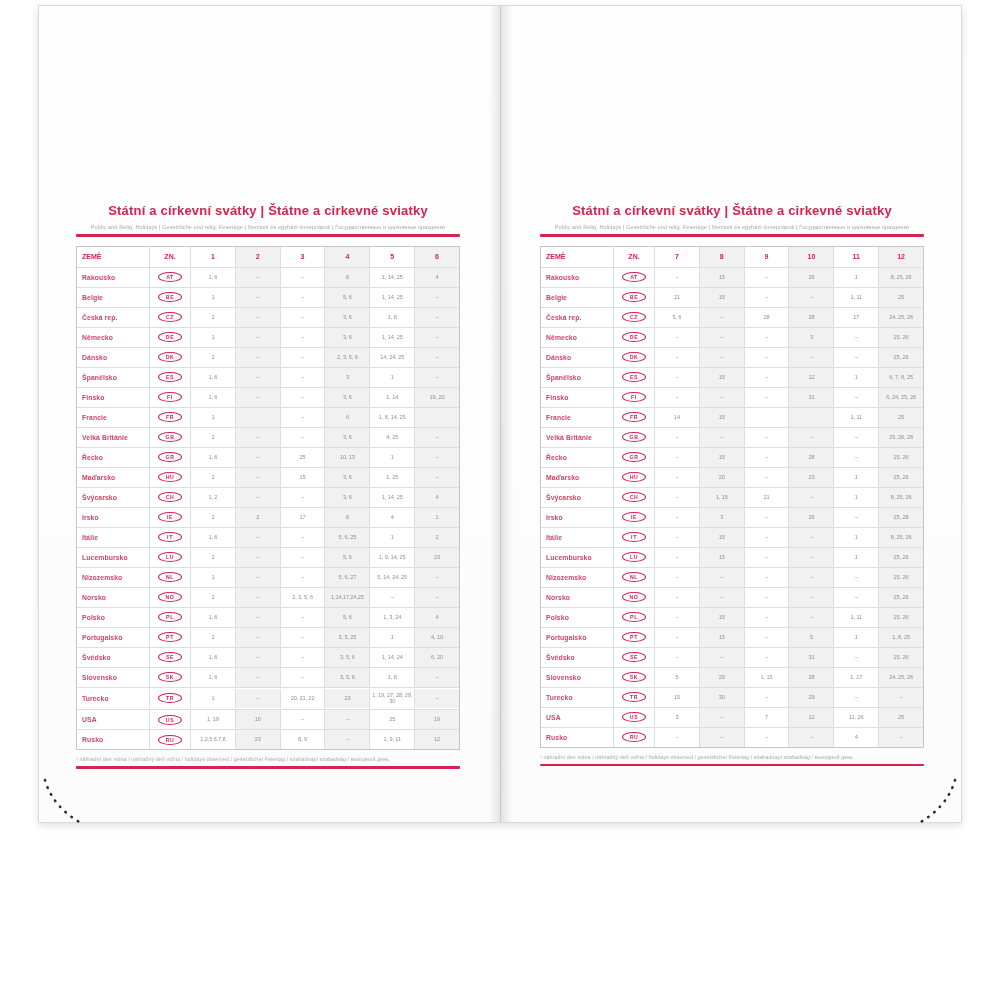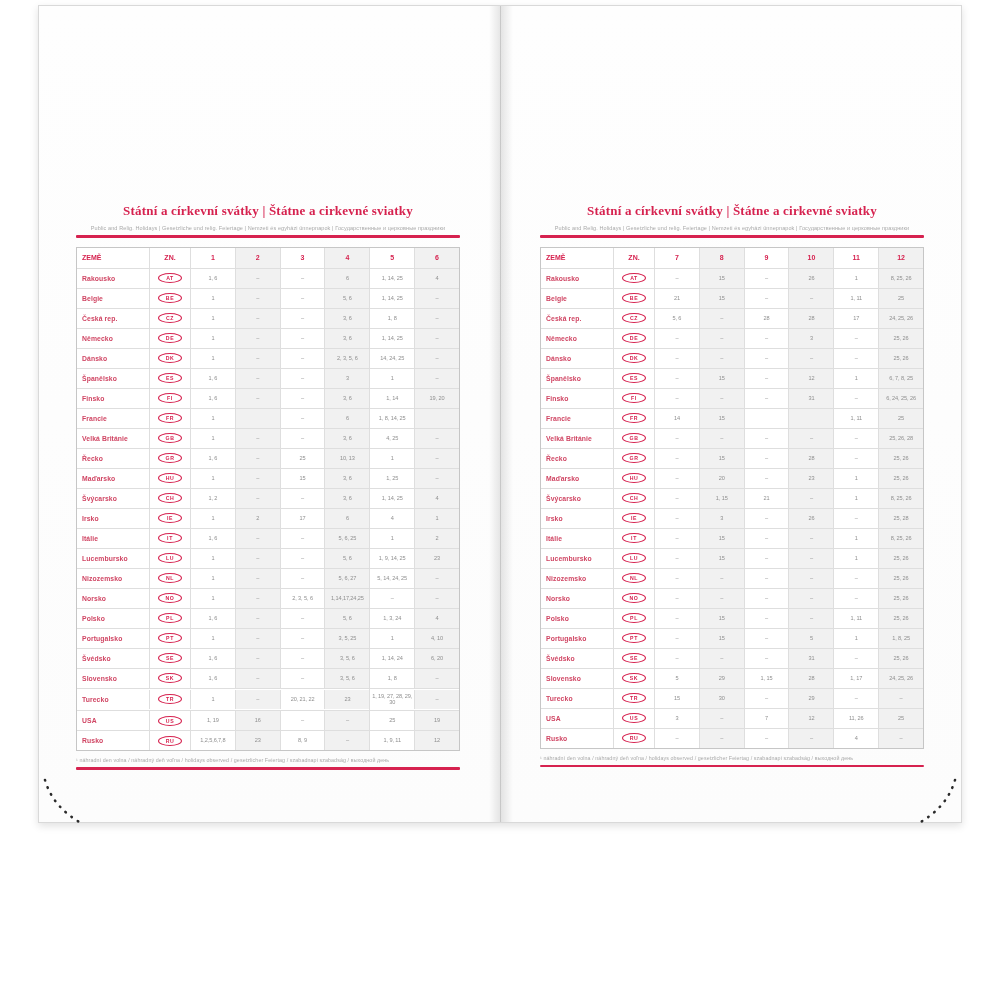--- a/index.html
+++ b/index.html
@@ -40,21 +40,21 @@
     background:#c2c2c2; opacity:.55;
   }
   .content{
     position:absolute; top:197px; width:384px;
   }
   .page.left .content{left:37px;}
   .page.right .content{left:40px;}
   .title{
     text-align:center; color:var(--accent);
     font-size:13px; font-weight:bold; letter-spacing:0.2px;
-    margin-bottom:6px; white-space:nowrap;font-family:Liberation Serif, serif;
+    margin-bottom:6px; white-space:nowrap;
   }
   .subtitle{
     text-align:center; color:#a9a9a9; font-size:5.5px; letter-spacing:0.1px;
     margin-bottom:4px; white-space:nowrap;
   }
   .rule{
     height:2.5px; background:var(--accent); border-radius:1px;
   }
   .rule.top{margin-bottom:9px;}
   .rule.bottom{margin-top:4px;}

